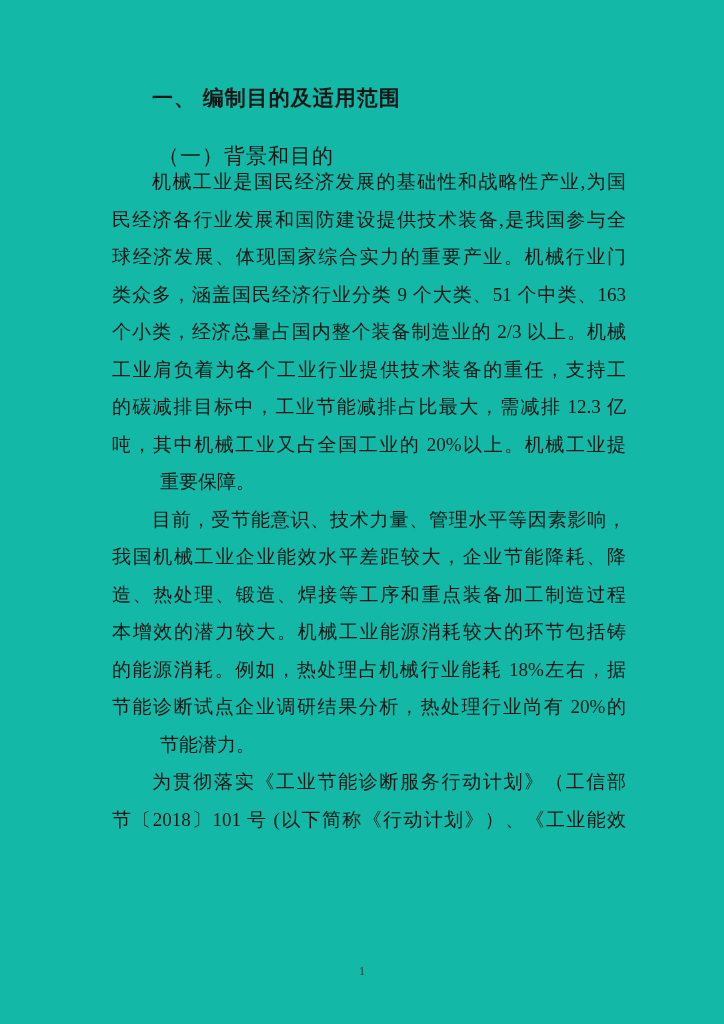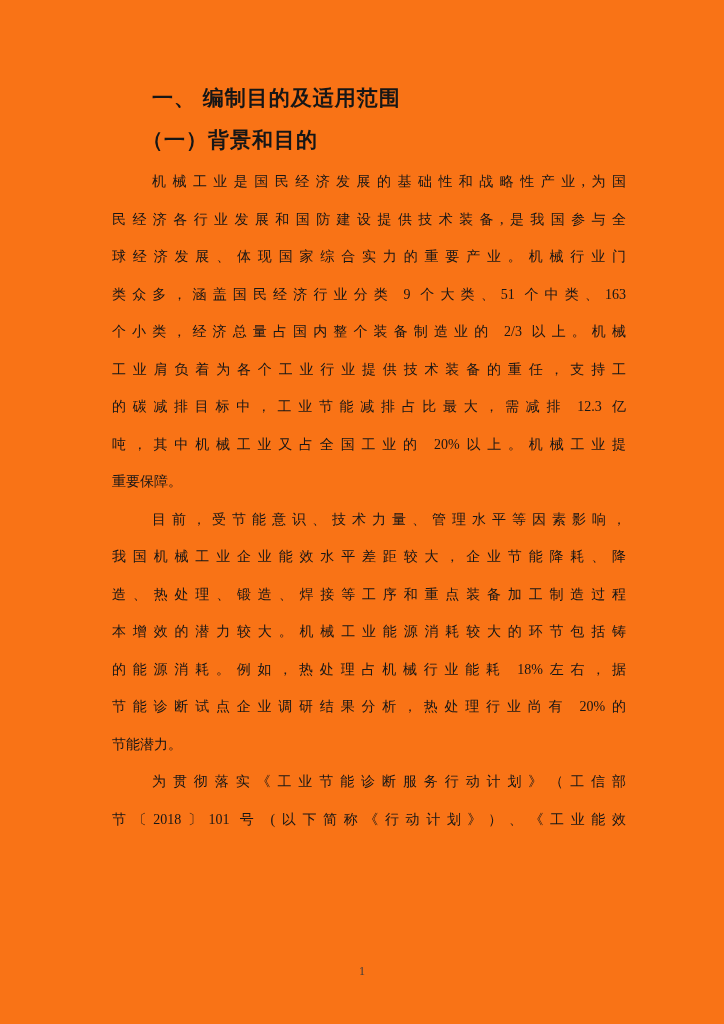--- a/index.html
+++ b/index.html
@@ -4,70 +4,71 @@
 <style>
   html, body {
     margin: 0;
     padding: 0;
     background: #ffffff;
   }
   .page {
     position: relative;
     width: 724px;
     height: 1024px;
-    background: #f97316;
+    background: #14b8a6;
     overflow: hidden;
     font-family: "Liberation Serif", "DejaVu Serif", serif;
     color: #161616;
   }
   .heading-1 {
     position: absolute;
     left: 152px;
     top: 85px;
     margin: 0;
     font-family: "Liberation Sans", "DejaVu Sans", sans-serif;
     font-size: 21px;
     font-weight: bold;
     line-height: 26px;
     letter-spacing: 1px;
     white-space: pre;
   }
   .heading-2 {
     position: absolute;
     left: 142px;
     top: 127px;
-    margin: 0;
+    margin: 16px;
     font-family: "Liberation Serif", "DejaVu Serif", serif;
     font-size: 21px;
-    font-weight: bold;
+    font-weight: normal;
     line-height: 26px;
     letter-spacing: 1px;
     white-space: pre;
   }
   .doc-body {
     position: absolute;
     left: 112px;
     top: 163px;
     width: 514px;
   }
   .line {
     height: 37.5px;
     line-height: 37.5px;
-    font-size: 14px;
+    font-size: 19px;
     text-align: justify;
     text-align-last: justify;
     text-justify: inter-character;
     overflow: hidden;
   }
   .line.indent {
     padding-left: 40px;
   }
   .line.flush {
     text-align: center;
     text-align-last: left;
+    margin-left: 48px;
   }
   .page-footer {
     position: absolute;
     left: 0;
     top: 964px;
     width: 100%;
     text-align: center;
     font-size: 12px;
     color: #3c3c3c;
   }

